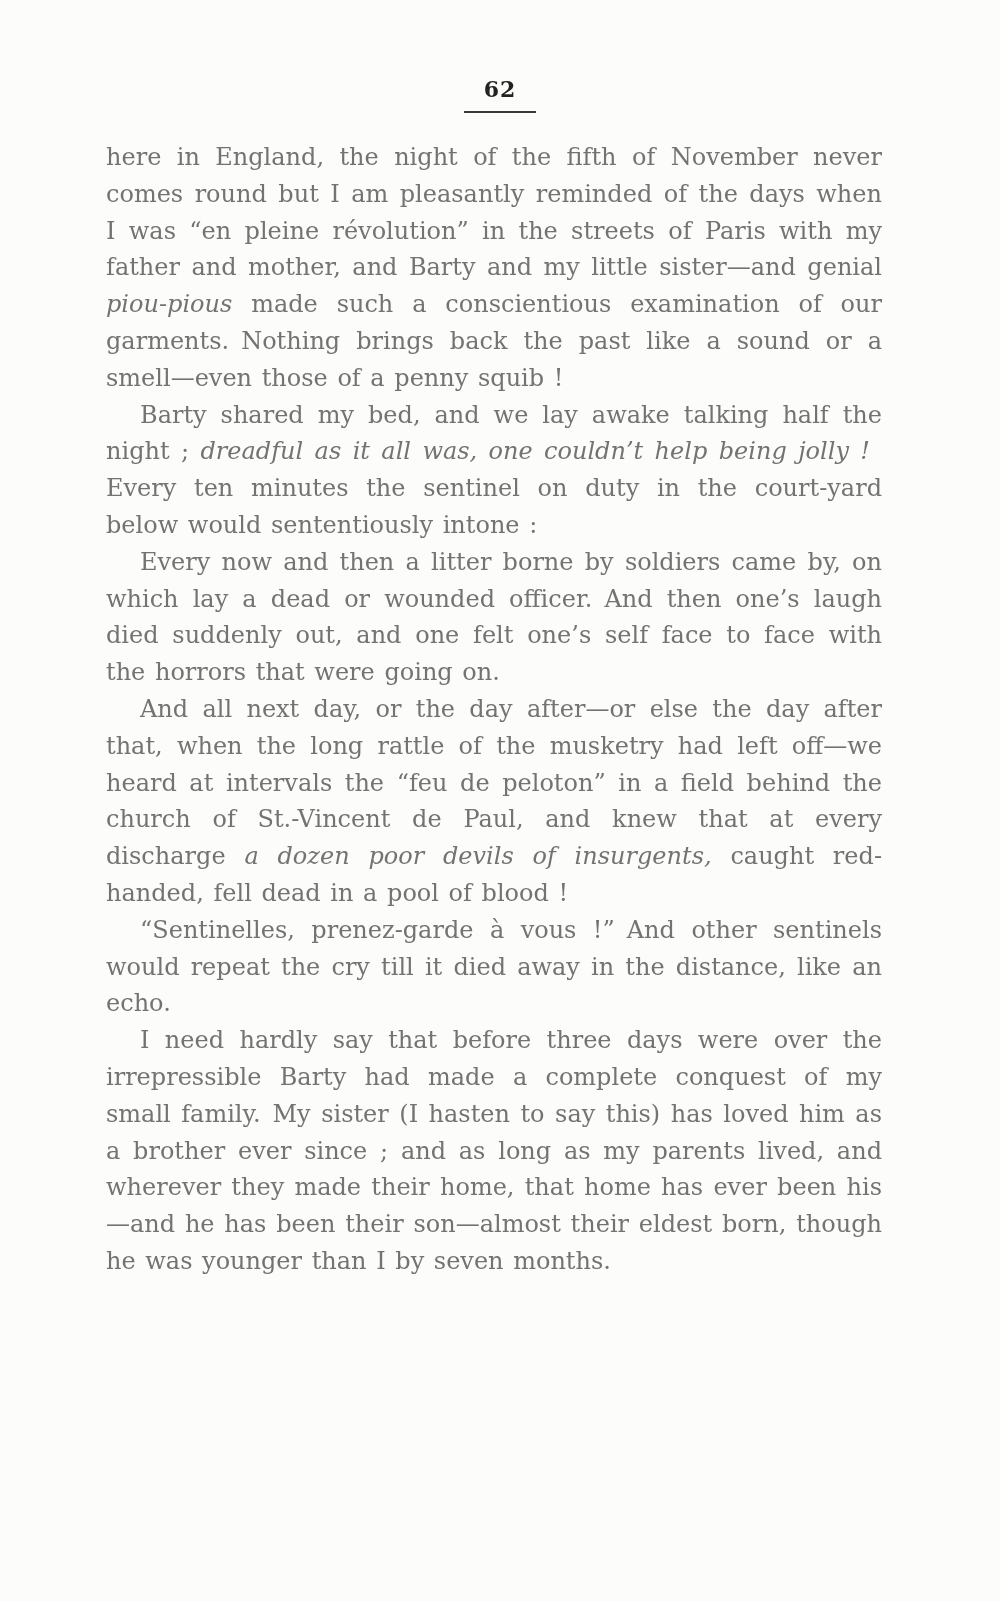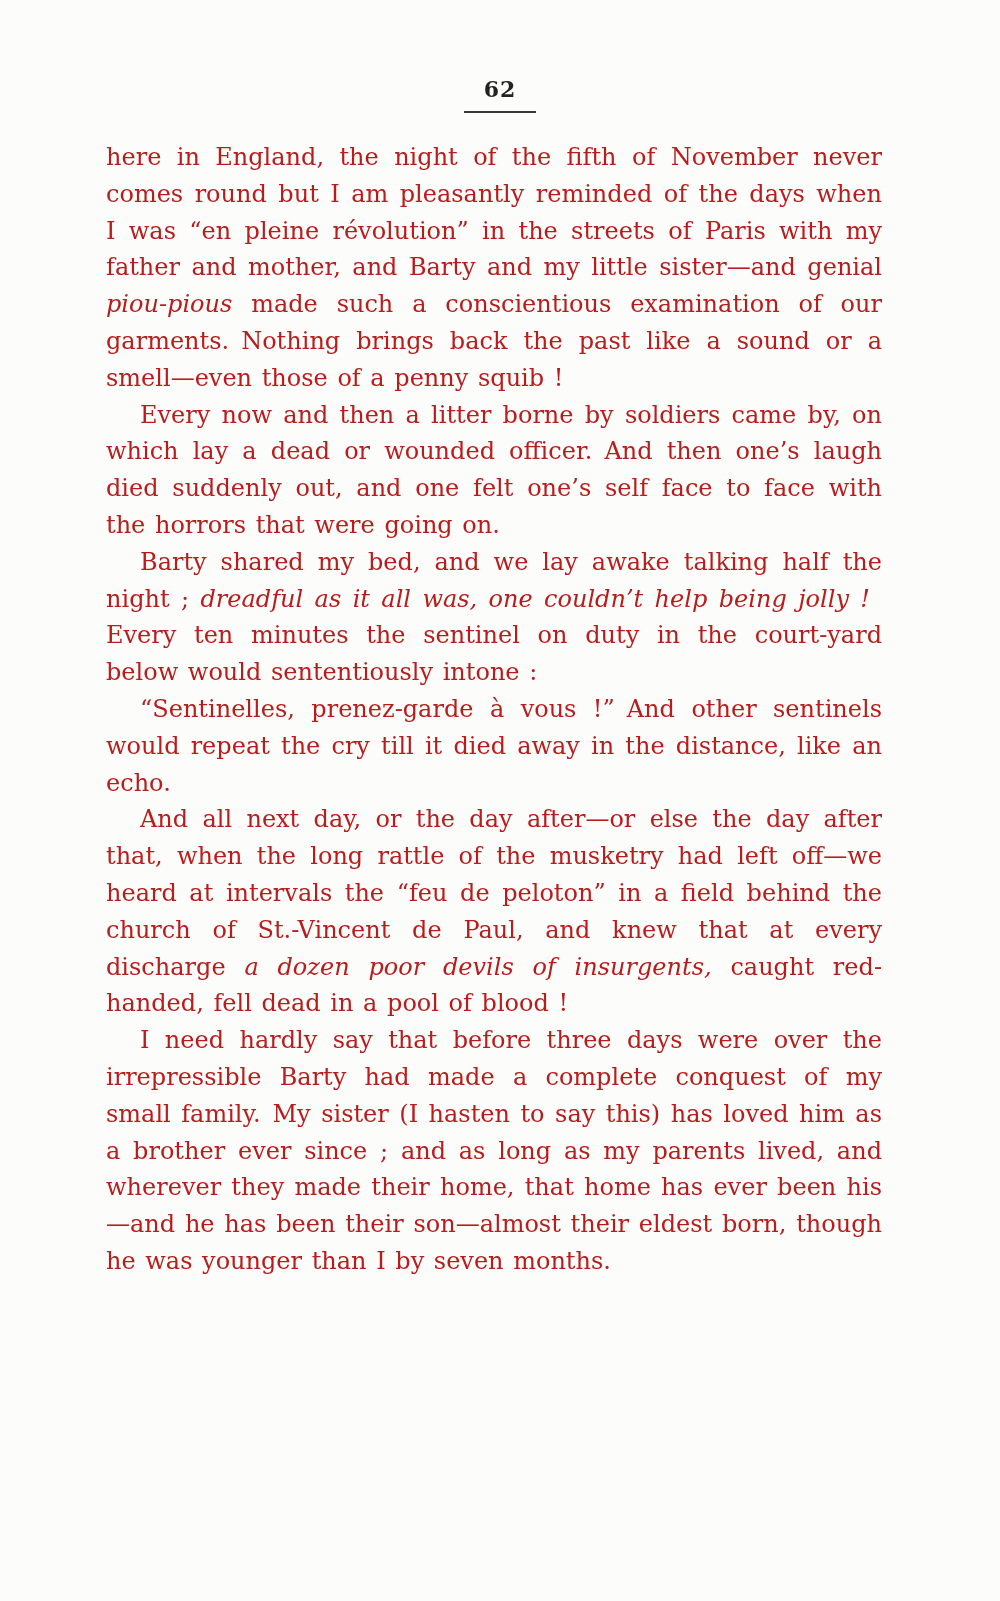--- a/index.html
+++ b/index.html
@@ -32,21 +32,21 @@
     height: 0;
     border-top: 2px solid #3a3a3a;
     margin: 9px auto 0 auto;
   }
   .text-body {
     margin: 26px 118px 0 106px;
     font-size: 24px;
     line-height: 36.8px;
     text-align: justify;
     word-spacing: 2px;
-    color: #b91c1c;
+    color: #737373;
   }
   .text-body p {
     text-indent: 34px;
   }
   .text-body p.no-indent {
     text-indent: 0;
   }
   .text-body i {
     font-style: italic;
   }
@@ -55,19 +55,19 @@
 <body>
 
 <div class="page">
   <div class="page-header">
     <div class="page-number">62</div>
     <div class="header-rule"></div>
   </div>
 
   <div class="text-body">
       <p class="no-indent"><span>here in England, the night of the fifth of November never comes round but I am pleasantly reminded of the days when I was “en pleine révolution” in the streets of Paris with my father and mother, and Barty and my little sister—and genial </span><i>piou-pious</i><span> made such a conscientious examination of our garments. Nothing brings back the past like a sound or a smell—even those of a penny squib !</span></p>
+      <p><span>Barty shared my bed, and we lay awake talking half the night ; </span><i>dreadful as it all was, one couldn’t help being jolly !</i><span> Every ten minutes the sentinel on duty in the court-yard below would sententiously intone :</span></p>
       <p><span>Every now and then a litter borne by soldiers came by, on which lay a dead or wounded officer. And then one’s laugh died suddenly out, and one felt one’s self face to face with the horrors that were going on.</span></p>
-      <p><span>Barty shared my bed, and we lay awake talking half the night ; </span><i>dreadful as it all was, one couldn’t help being jolly !</i><span> Every ten minutes the sentinel on duty in the court-yard below would sententiously intone :</span></p>
+      <p><span>And all next day, or the day after—or else the day after that, when the long rattle of the musketry had left off—we heard at intervals the “feu de peloton” in a field behind the church of St.-Vincent de Paul, and knew that at every discharge </span><i>a dozen poor devils of insurgents,</i><span> caught red-handed, fell dead in a pool of blood !</span></p>
       <p><span>“Sentinelles, prenez-garde à vous !” And other sentinels would repeat the cry till it died away in the distance, like an echo.</span></p>
-      <p><span>And all next day, or the day after—or else the day after that, when the long rattle of the musketry had left off—we heard at intervals the “feu de peloton” in a field behind the church of St.-Vincent de Paul, and knew that at every discharge </span><i>a dozen poor devils of insurgents,</i><span> caught red-handed, fell dead in a pool of blood !</span></p>
       <p><span>I need hardly say that before three days were over the irrepressible Barty had made a complete conquest of my small family. My sister (I hasten to say this) has loved him as a brother ever since ; and as long as my parents lived, and wherever they made their home, that home has ever been his—and he has been their son—almost their eldest born, though he was younger than I by seven months.</span></p>
     </div>
 </div>
 
 </body></html>

